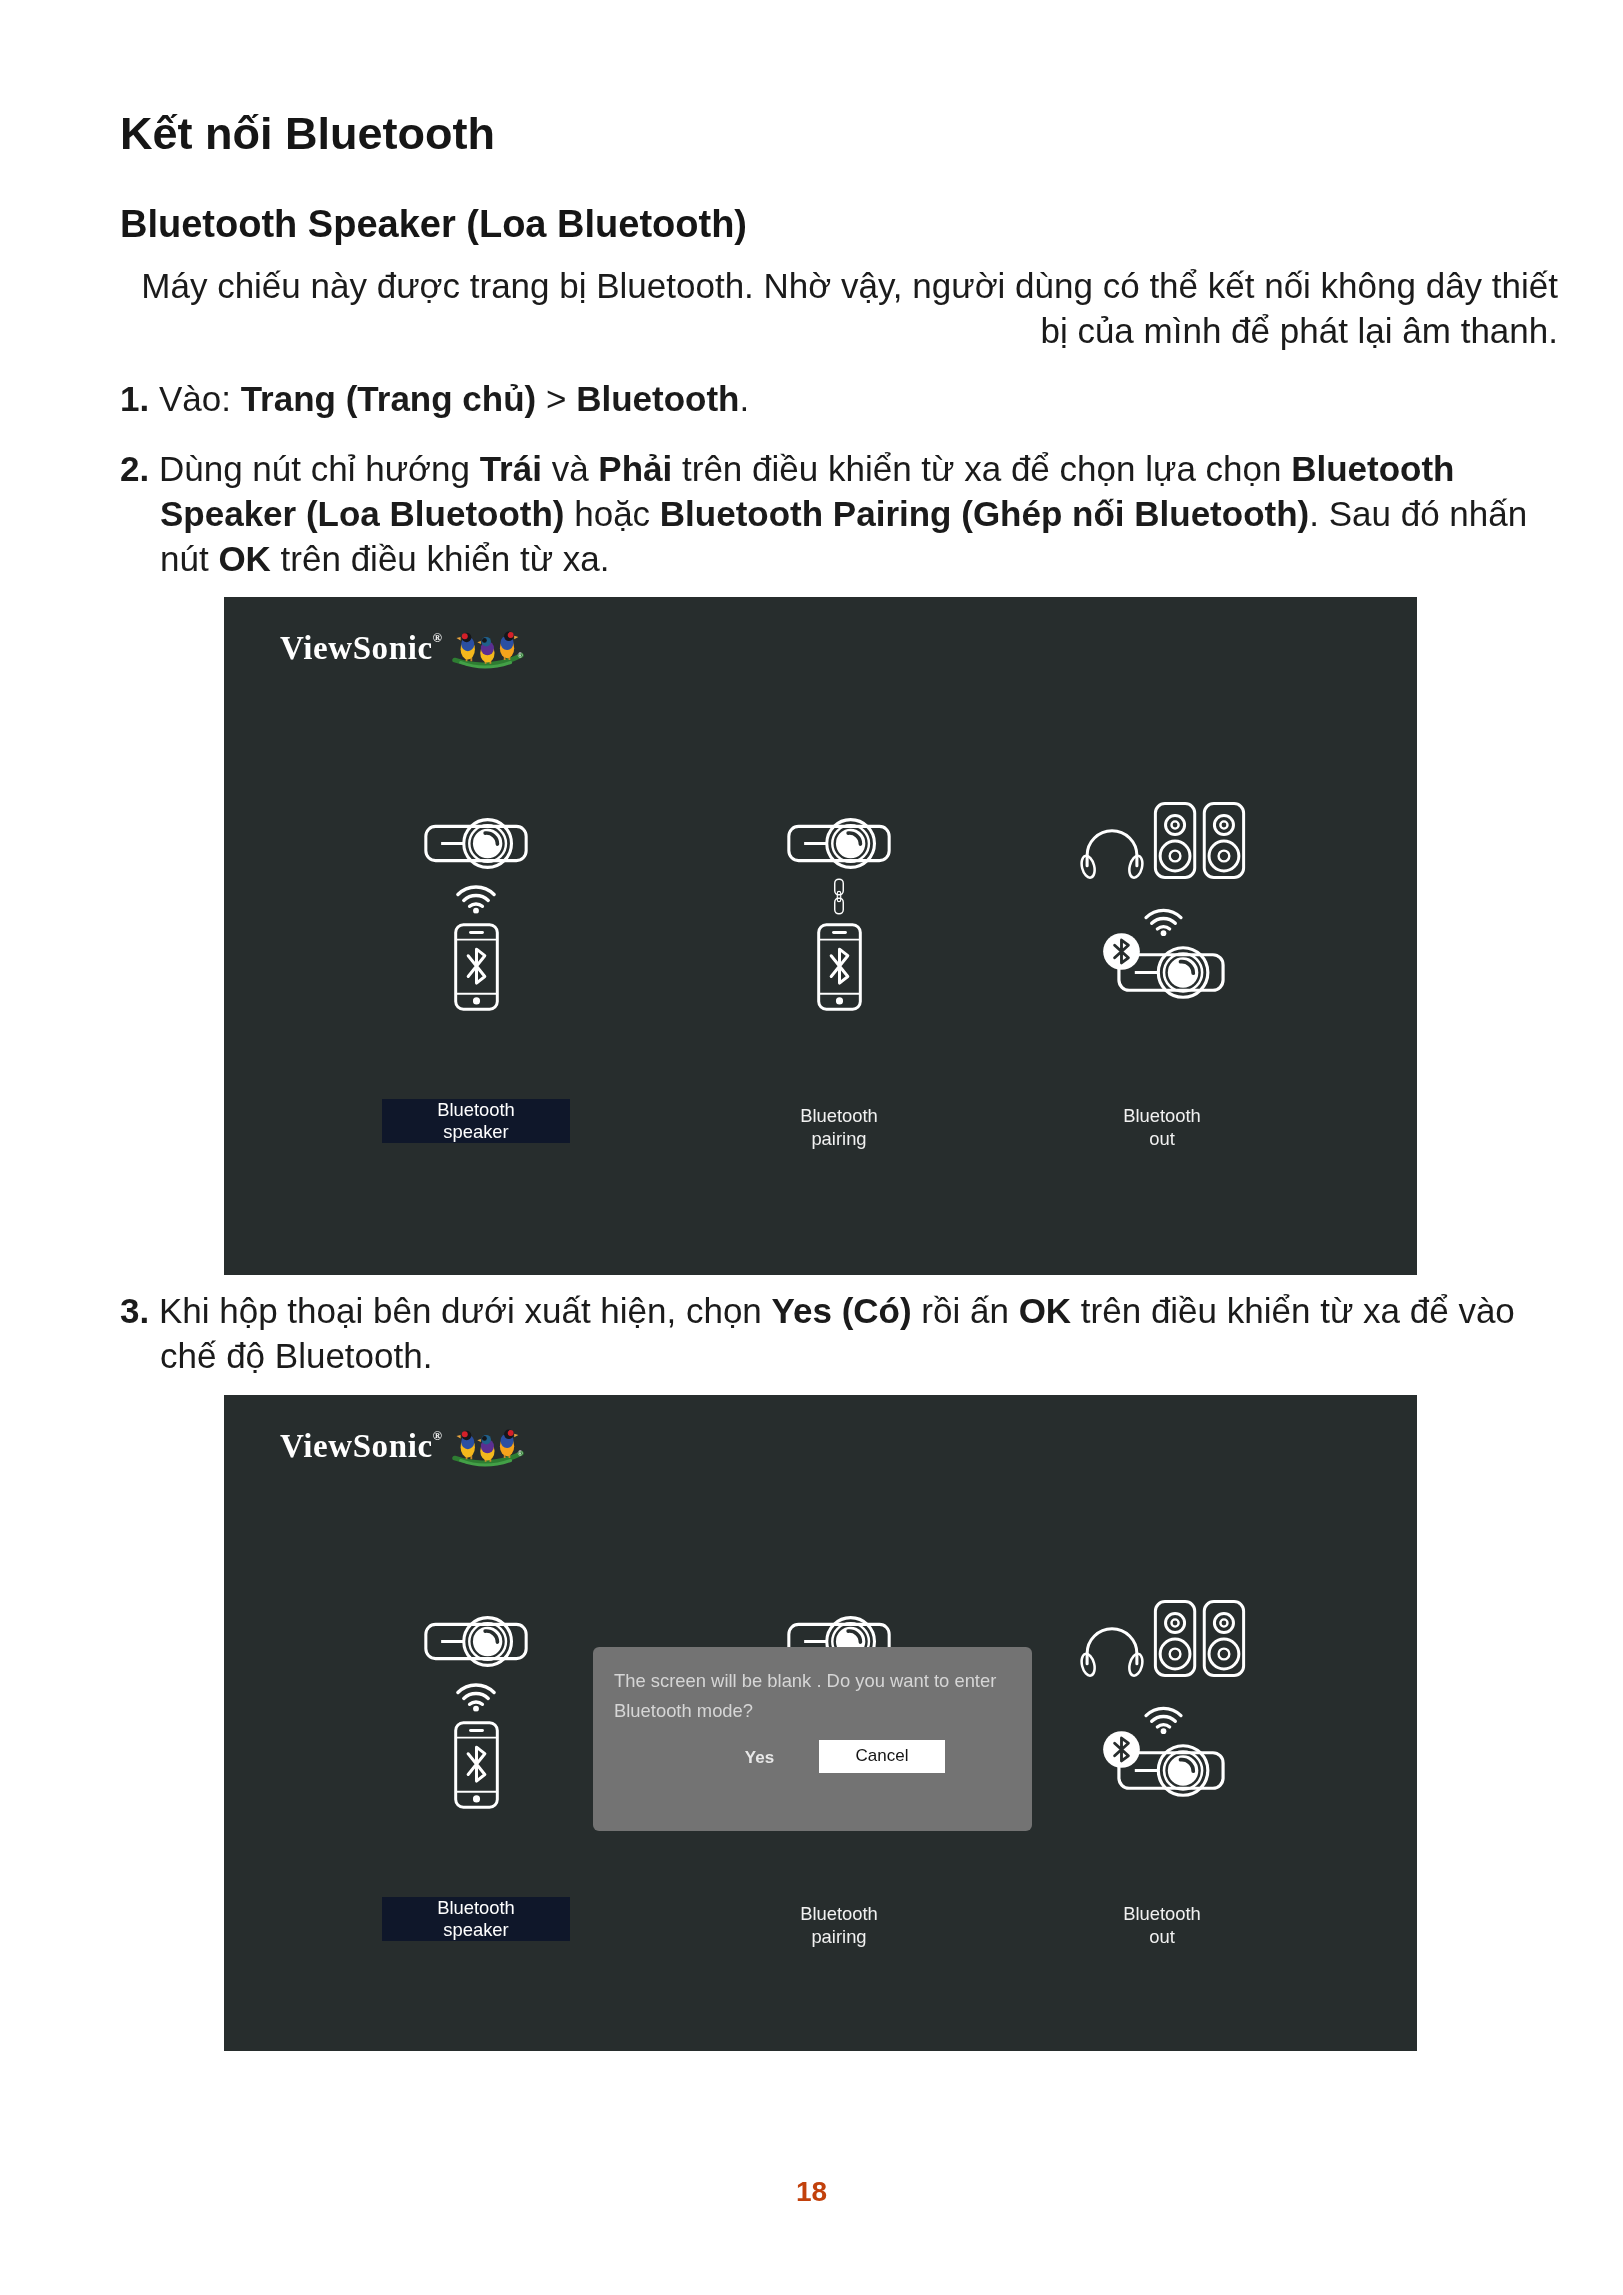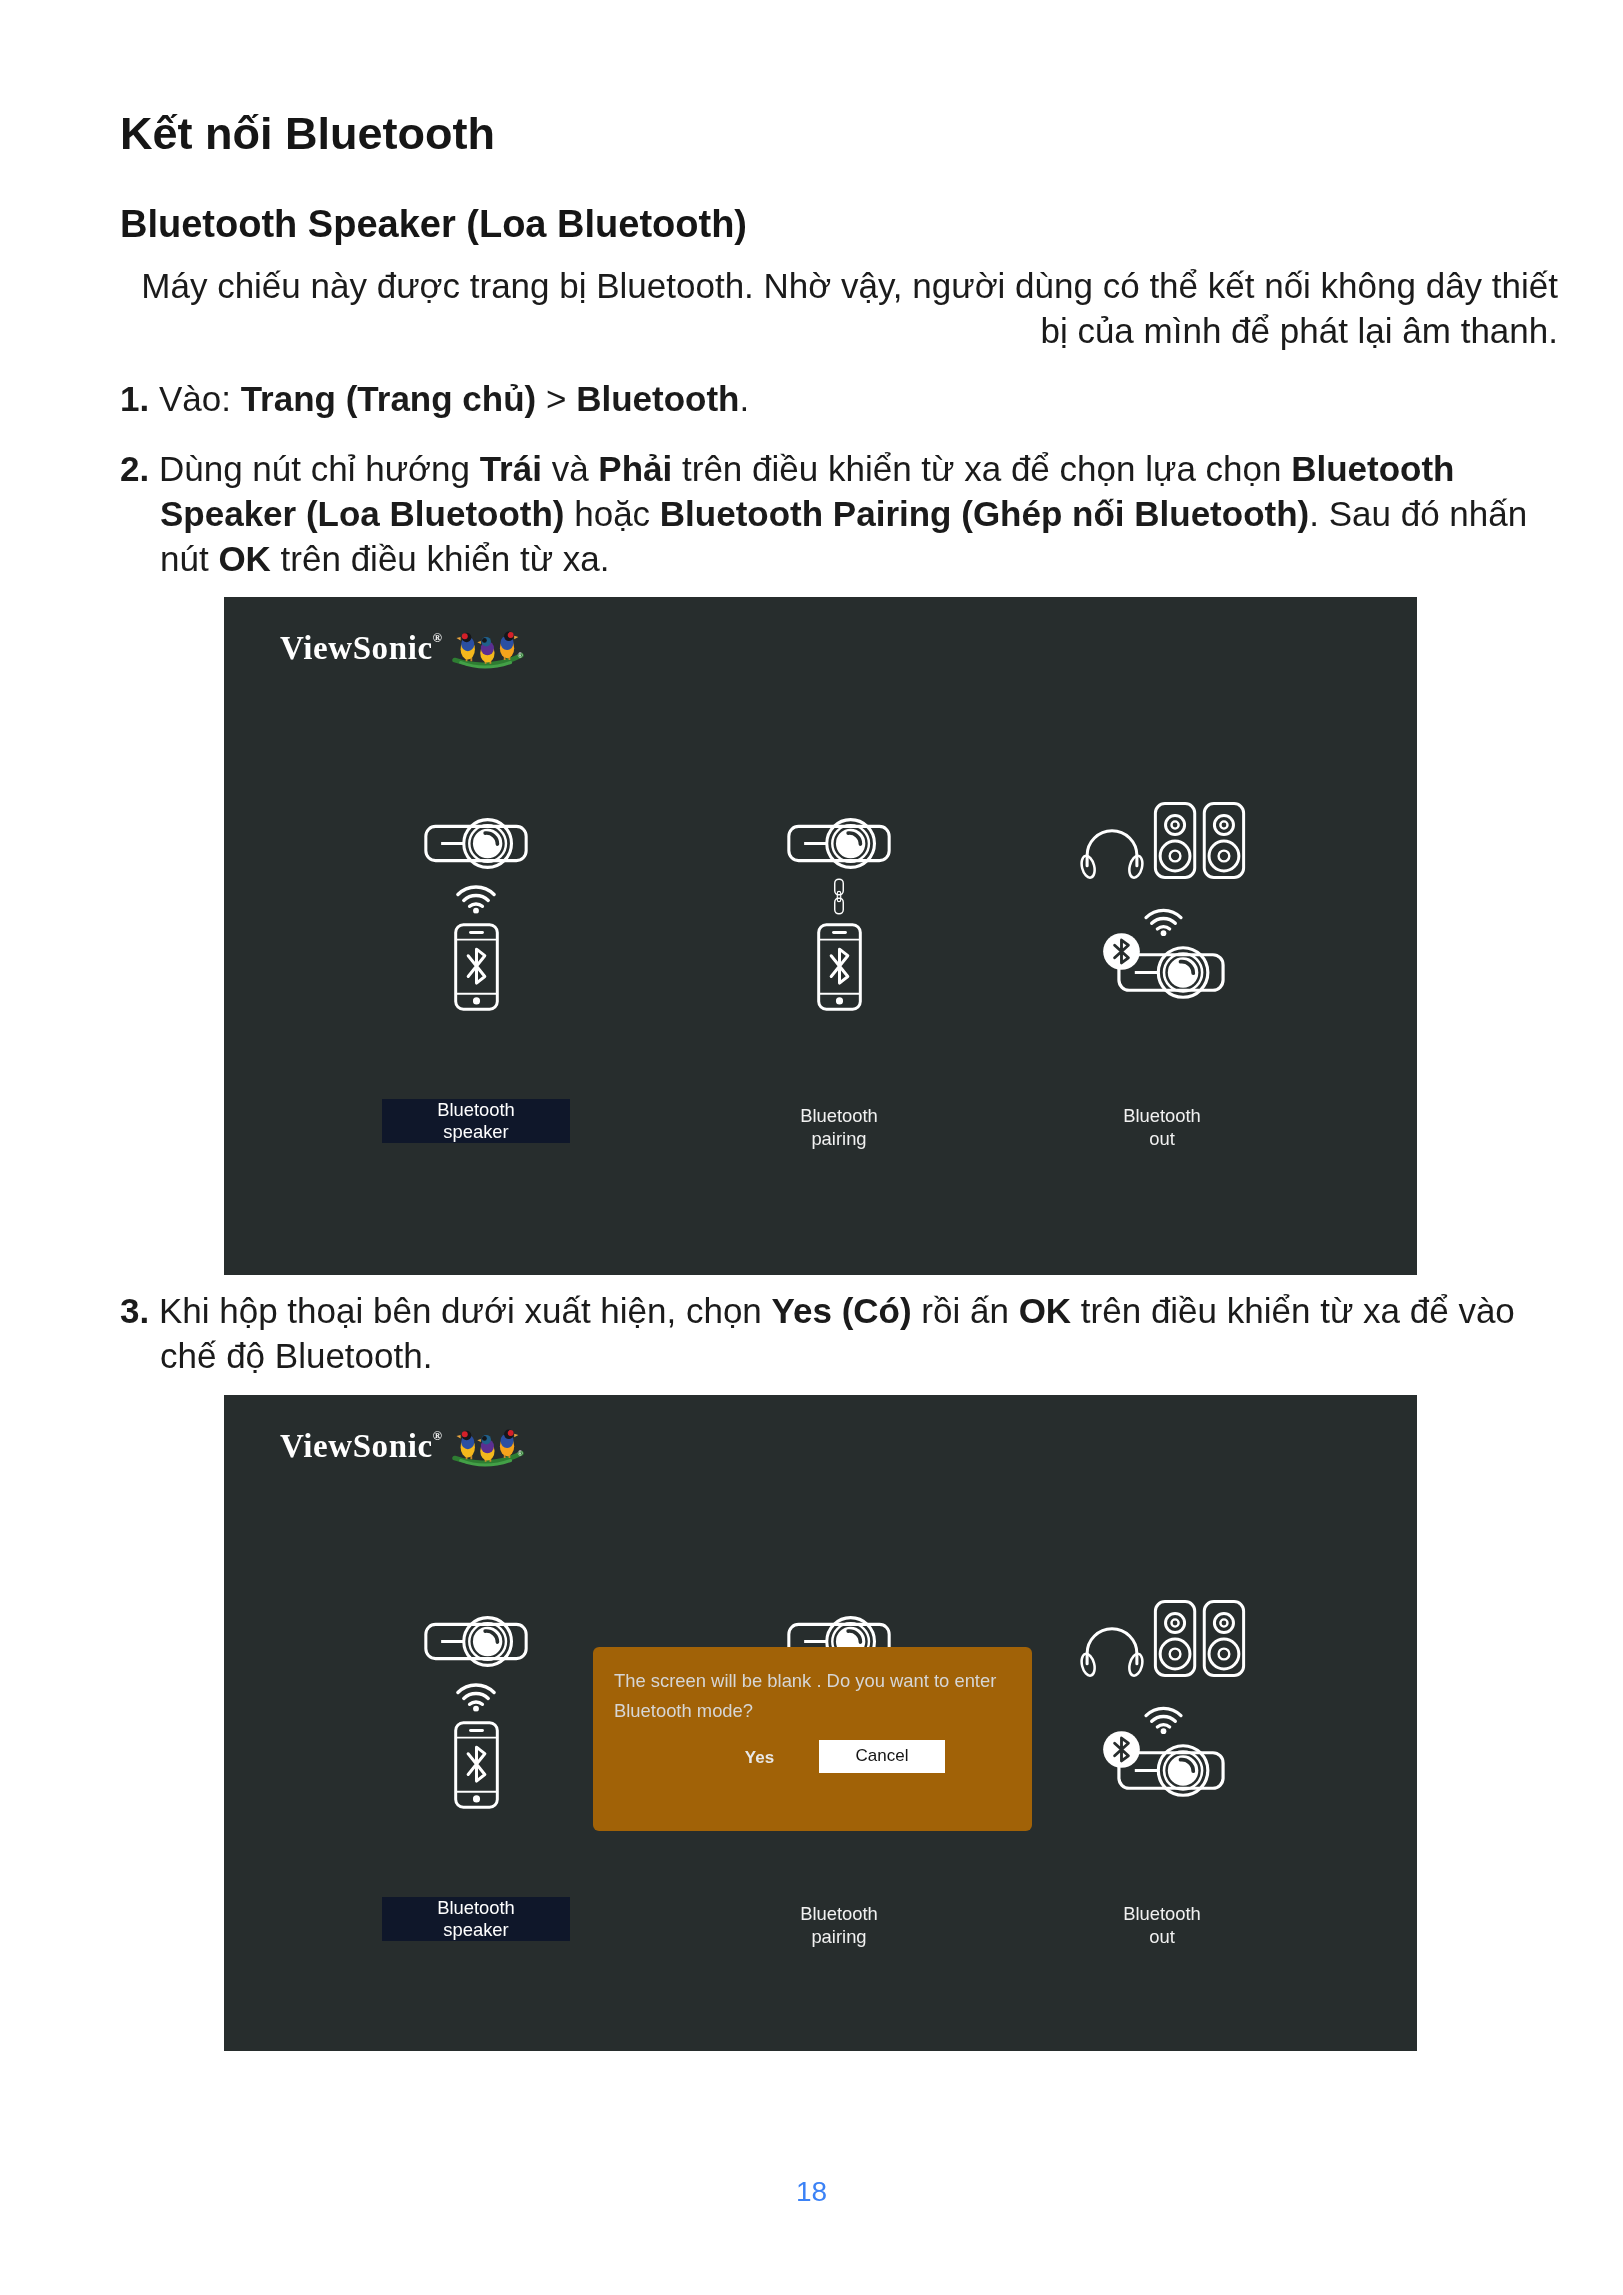--- a/index.html
+++ b/index.html
@@ -44,31 +44,31 @@
       background:#0f172a;display:flex;align-items:center;justify-content:center;}
   .opt-selected .opt-label{width:117px;text-align:center;color:#ffffff;
       font-size:18.4px;line-height:22px;}
   .opt{position:absolute;top:507px;width:104px;text-align:center;color:#f1f1f1;
       font-size:18.4px;line-height:23px;}
   .opt-2{left:563px;}
   .opt-3{left:886px;}
 
   
   .dialog{position:absolute;left:369px;top:252px;width:439px;height:184px;
-      background:#a16207;border-radius:6.1px;z-index:5;}
+      background:#737373;border-radius:6.1px;z-index:5;}
   .dialog-msg{position:absolute;left:21px;top:19.6px;width:405px;
       font-size:18.4px;line-height:29.4px;color:#d6d6d6;}
   .dialog-yes{position:absolute;left:136px;top:101px;width:61px;text-align:center;
       font-size:17px;color:#e8e8e8;cursor:default;font-weight:bold;}
   .dialog-cancel{position:absolute;left:226px;top:93px;width:126px;height:33px;
       background:#ffffff;color:#141414;font-size:17px;
       display:flex;align-items:center;justify-content:center;}
 
   .page-num{position:absolute;left:0;top:2176px;width:1623px;text-align:center;
-      font-size:28px;font-weight:normal;color:#3b82f6;}
+      font-size:28px;font-weight:bold;color:#c2410c;}
 
   svg.ic{display:block;}
   .defs-hidden{position:absolute;width:0;height:0;overflow:hidden;}
 </style>
 </head>
 <body>
 
 <svg class="defs-hidden" aria-hidden="true">
   <defs>
     <symbol id="sym-projector" viewBox="0 0 170 86">

